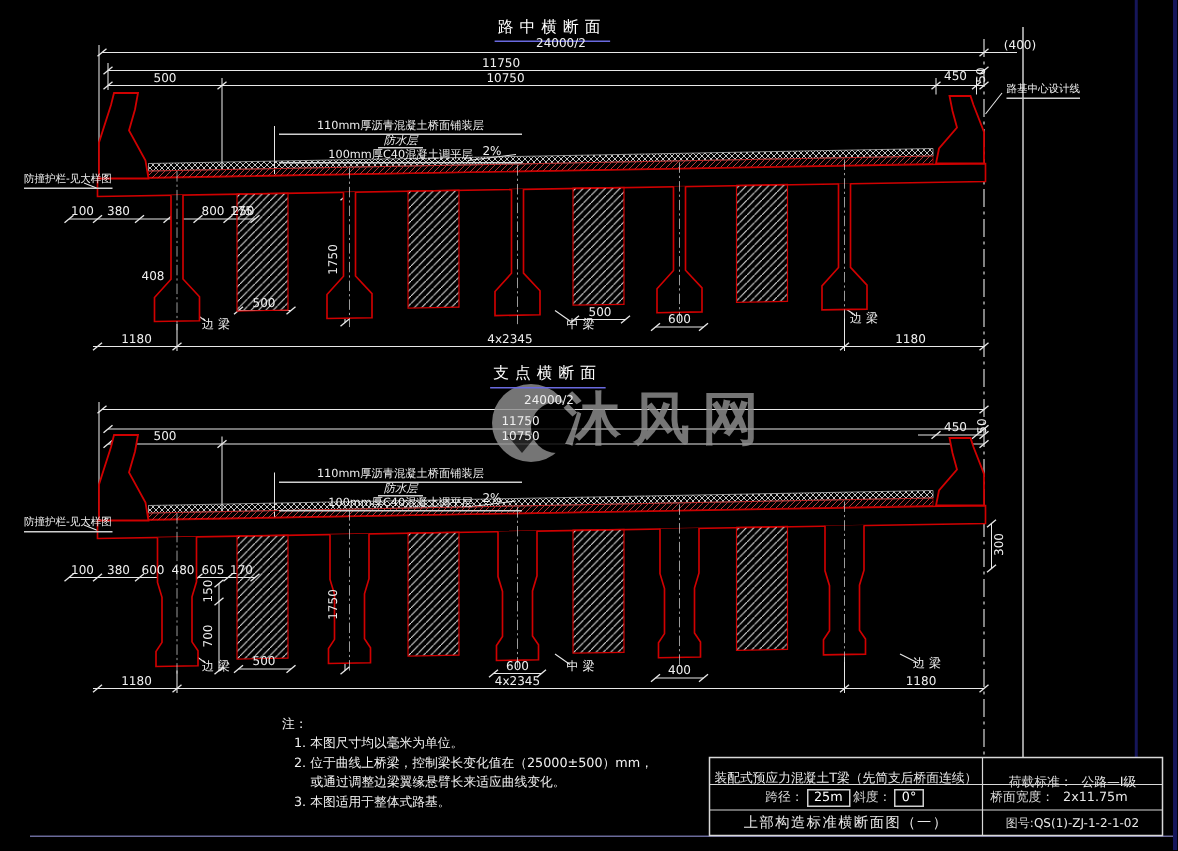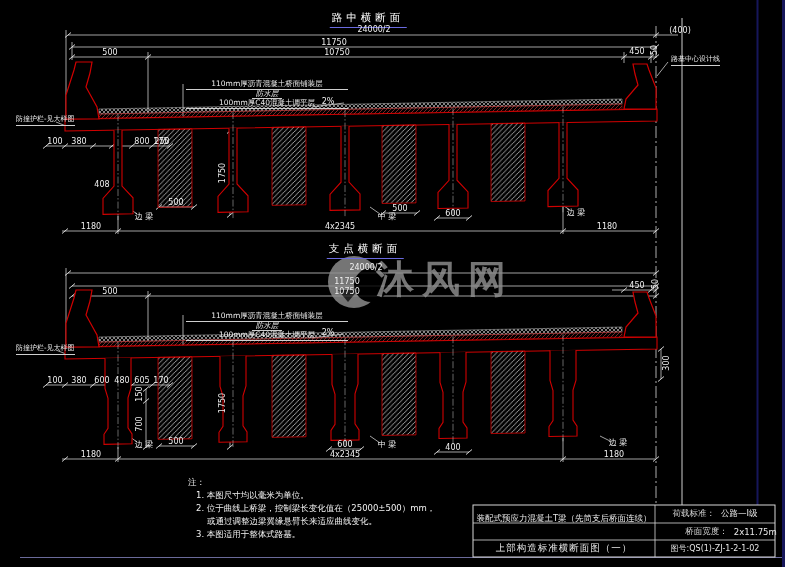--- a/index.html
+++ b/index.html
@@ -310,26 +310,32 @@
 <div class="dv" style="left:666px;top:363px;">300</div>
 <div class="txt small ul" style="left:16px;top:343px;">防撞护栏-见大样图</div>
 
 <div class="nb" style="left:188px;top:477px;">注：</div>
 <div class="nb" style="left:196px;top:490px;">1. 本图尺寸均以毫米为单位。</div>
 <div class="nb" style="left:196px;top:503px;">2. 位于曲线上桥梁，控制梁长变化值在（25000±500）mm，</div>
 <div class="nb" style="left:207px;top:516px;">或通过调整边梁翼缘悬臂长来适应曲线变化。</div>
 <div class="nb" style="left:196px;top:529px;">3. 本图适用于整体式路基。</div>
 
 <div class="cell" style="left:473px;top:505px;width:182px;height:28px;">装配式预应力混凝土T梁（先简支后桥面连续）</div>
+<div class="cell" style="left:473px;top:523px;width:182px;height:17px;">
+  <span class="lb">跨径：</span>
+  <span class="box">25m</span>
+  <span class="lb">斜度：</span>
+  <span class="box">0°</span>
+</div>
 <div class="cell" style="left:473px;top:540px;width:182px;height:17px;font-size:9.5px;letter-spacing:1px;">上部构造标准横断面图（一）</div>
-<div class="cell" style="left:655px;top:505px;width:120px;height:18px;gap:6px;">
+<div class="cell" style="left:655px;top:505px;width:120px;height:34px;gap:6px;">
   <span class="lb">荷载标准：</span>
   <span>公路—I级</span>
 </div>
-<div class="cell" style="left:655px;top:523px;width:104px;height:17px;gap:6px;padding-left:24px;">
+<div class="cell" style="left:630px;top:523px;width:104px;height:17px;gap:6px;padding-left:24px;">
   <span class="lb">桥面宽度：</span>
   <span>2x11.75m</span>
 </div>
 <div class="cell" style="left:655px;top:540px;width:120px;height:17px;font-size:8px;">
   <span class="lb">图号:</span>
   <span>QS(1)-ZJ-1-2-1-02</span>
 </div>
 
 </div>
 

